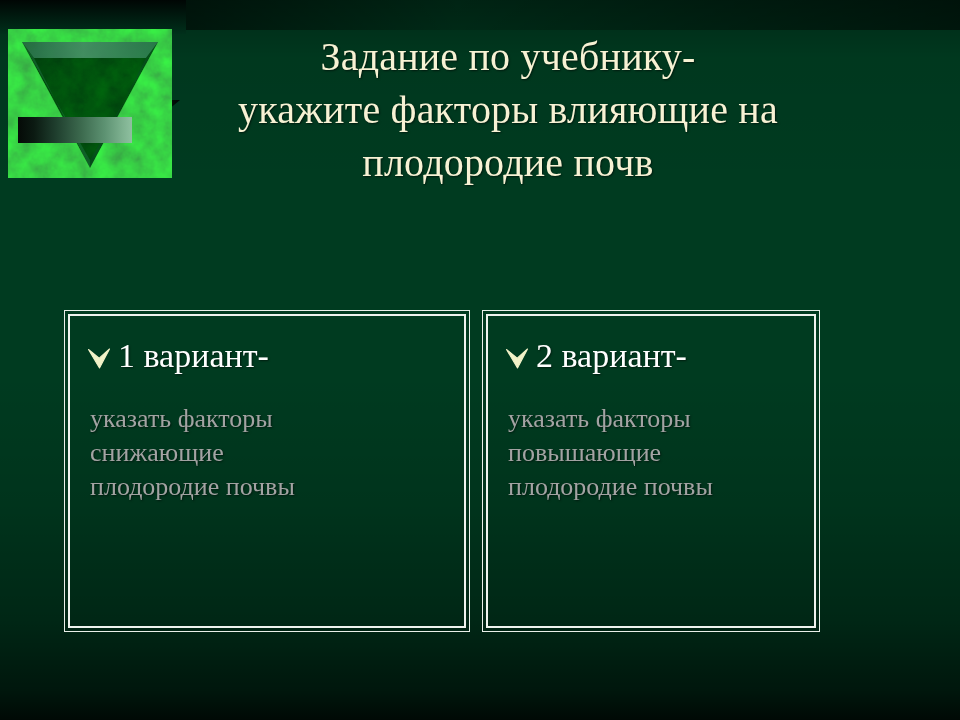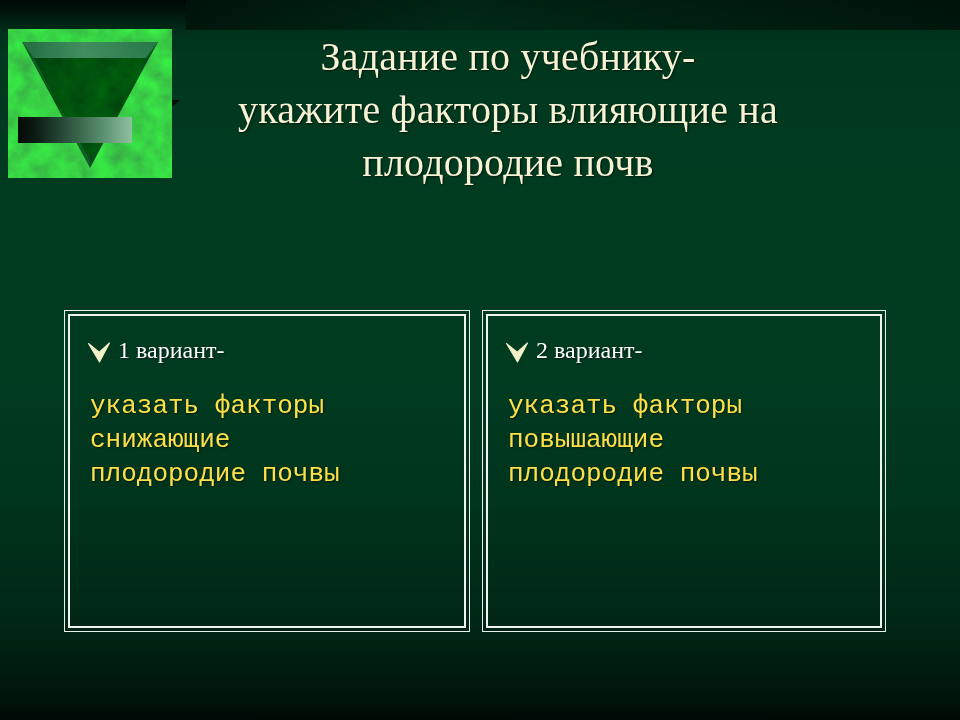--- a/index.html
+++ b/index.html
@@ -99,54 +99,53 @@
     background: transparent;
   }
   .box::after {
     content: "";
     position: absolute;
     inset: 3px;
     border: 2px solid #eef3ee;
     pointer-events: none;
   }
   .box-left  { left: 64px;  width: 406px; }
-  .box-right { left: 482px; width: 404px; }
+  .box-right { left: 482px; width: 338px; }
 
   .box-inner {
     position: relative;
     z-index: 2;
     padding: 22px 14px 0 18px;
   }
 
   .bullet-line {
     display: flex;
-    align-items: flex-end;
+    align-items: center;
     color: #ffffff;
-    font-size: 24px;
+    font-size: 34px;
     line-height: 1.18;
     text-shadow: 1px 1px 2px rgba(0,0,0,0.5);
   }
   .bullet-mark {
     flex: 0 0 auto;
     width: 28px;
     margin-right: 4px;
     margin-top: 4px;
   }
   .bullet-mark svg { display: block; }
   .bullet-text { flex: 1 1 auto; }
 
   .body-text {
     margin-top: 26px;
-    color: #fde047;
+    color: #a3a3a3;
     font-size: 26px;
     line-height: 1.30;
     text-shadow: 1px 1px 2px rgba(0,0,0,0.5);
     white-space: pre-line;
     padding-left: 4px;
-    font-family: Liberation Mono, monospace;
   }
 </style>
 </head>
 <body>
 
 <div id="slide">
 
   <div class="bg-base2"></div>
   <div class="bg-vert"></div>
   <div class="bg-topleft"></div>

